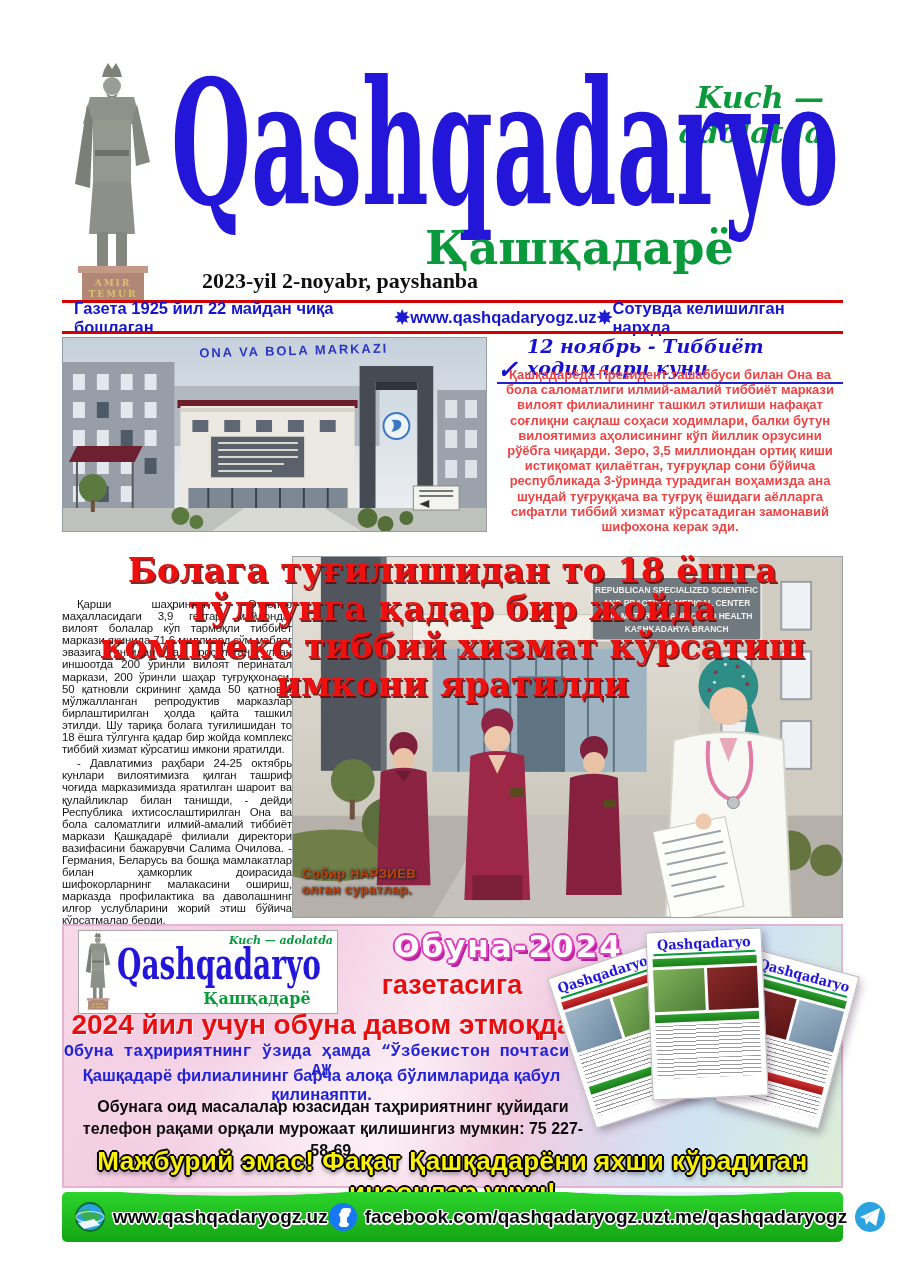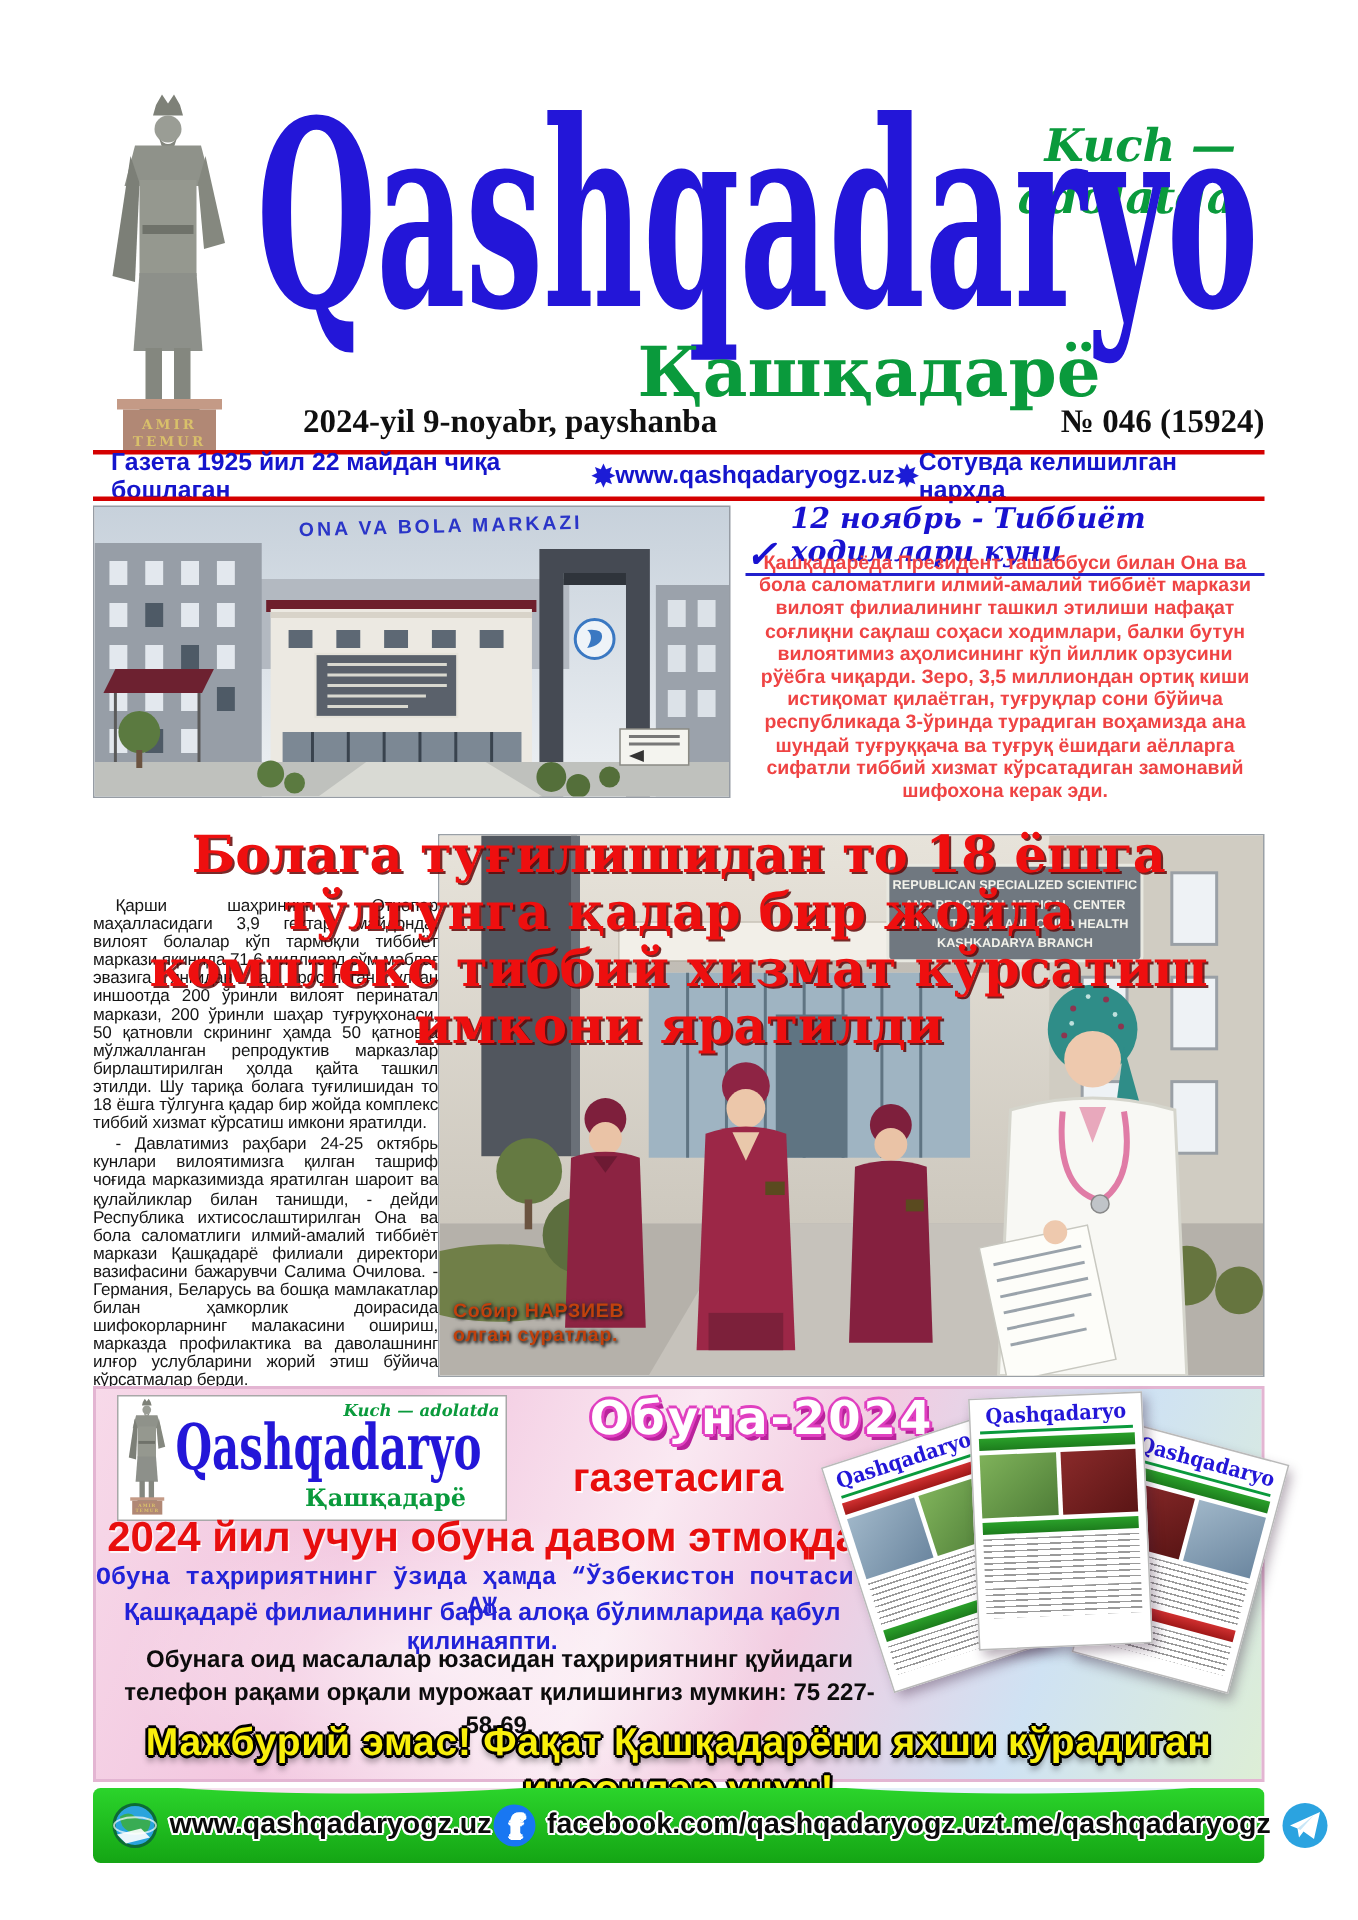--- a/index.html
+++ b/index.html
@@ -140,22 +140,21 @@
     <use href="#statue-sym"></use>
   </svg>
 
   <div class="abs tagline">Kuch — adolatda</div>
 
   <svg class="abs title-svg" width="675" height="192" viewBox="0 0 675 192">
     <text x="337" y="146" text-anchor="middle" font-size="172" textLength="668" lengthAdjust="spacingAndGlyphs" font-family="DejaVu Serif, serif" font-weight="bold" fill="#2316d8">Qashqadaryo</text>
   </svg>
 
   <div class="abs title-cyr">Қашқадарё</div>
-  <div class="abs dateline">2024-yil 9-noyabr, payshanba</div>
-  <div class="abs issue">№ 046 (15924)</div>
+  <div class="abs dateline">2023-yil 2-noyabr, payshanba</div>
 
   <div class="abs rule-red" style="top:300px;"></div>
   <div class="abs info-bar">
     <span>Газета 1925 йил 22 майдан чиқа бошлаган</span>
     <span class="info-sep">✸</span>
     <span>www.qashqadaryogz.uz</span>
     <span class="info-sep">✸</span>
     <span>Сотувда келишилган нархда</span>
   </div>
   <div class="abs rule-red" style="top:331px;"></div>

